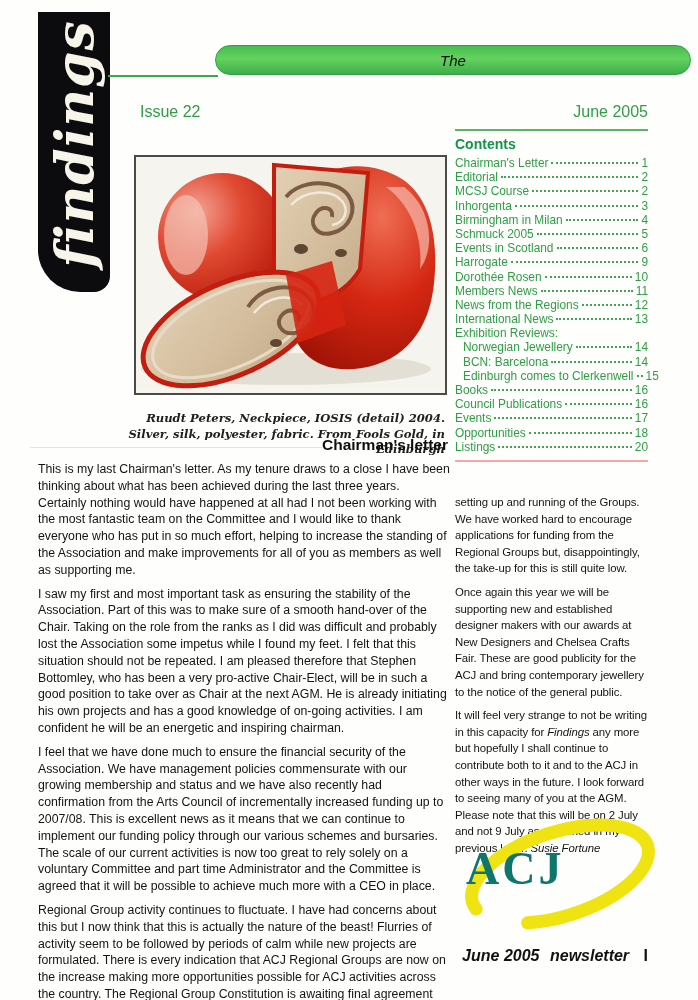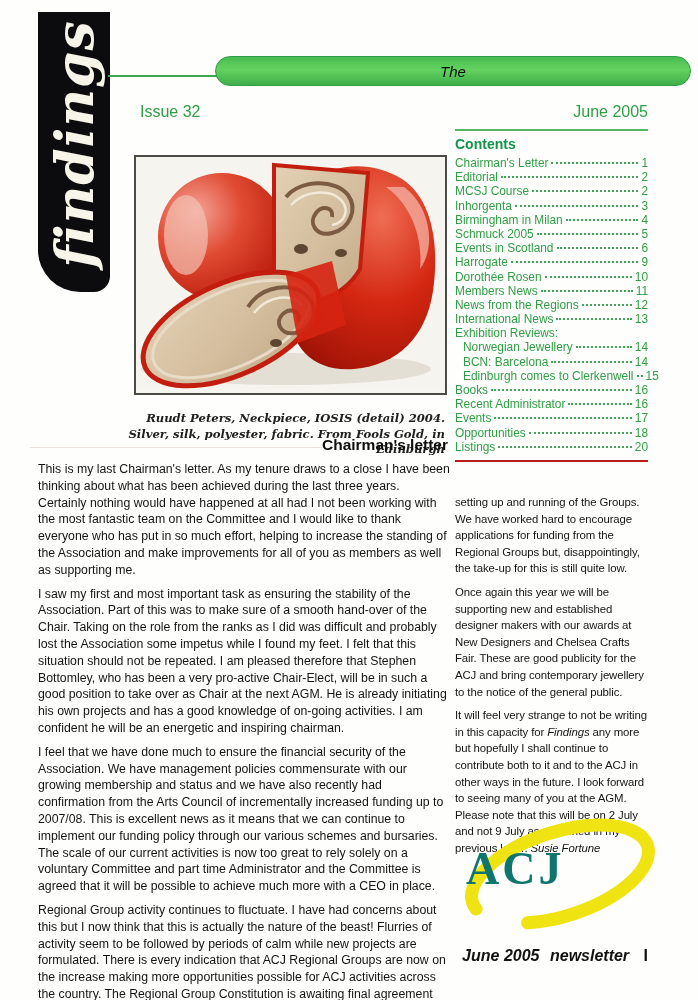--- a/index.html
+++ b/index.html
@@ -6,21 +6,21 @@
   #page{position:relative;width:698px;height:1000px;background:#fefefd;overflow:hidden;
         font-family:"Liberation Sans",sans-serif;color:#161616;}
 
   
   .black-bar{position:absolute;left:38px;top:12px;width:72px;height:280px;
              background:#0c0c0e;border-radius:0 0 16px 42px;}
   .vert-logo{position:absolute;left:50%;top:47%;transform:translate(-50%,-50%) rotate(-90deg);
              font-family:"DejaVu Serif",serif;font-style:italic;font-weight:bold;
              font-size:52px;color:#f7f4ea;white-space:nowrap;letter-spacing:1px;}
   .connector{position:absolute;left:108px;top:75px;width:110px;height:2px;background:#3aa74c;}
-  .banner{position:absolute;left:215px;top:56px;width:476px;height:30px;border-radius:16px;
+  .banner{position:absolute;left:215px;top:45px;width:476px;height:30px;border-radius:16px;
           background:linear-gradient(#49bb50,#63d25f 45%,#3fae4a);
           border:1px solid #2f9e45;box-sizing:border-box;
           display:flex;align-items:center;justify-content:center;
           font-size:15px;color:#0a0a0a;white-space:nowrap;}
   .banner .it{font-style:italic;}
   .issue{position:absolute;left:140px;top:103px;font-size:16px;color:#2f9e45;}
   .date{position:absolute;right:50px;top:103px;font-size:16px;color:#2f9e45;}
 
   
   .photo-frame{position:absolute;left:134px;top:155px;width:309px;height:236px;
@@ -39,21 +39,21 @@
   .col-left{position:absolute;left:38px;top:461px;width:412px;
             font-size:12.3px;line-height:16.8px;color:#141414;}
   .col-left p{margin:0 0 7px 0;}
   .col-right{position:absolute;left:455px;top:462px;width:196px;
              font-size:11.4px;line-height:16.6px;color:#141414;letter-spacing:-0.1px;margin-top:32px;}
   .col-right p{margin:0 0 7px 0;}
   .col-right .it{font-style:italic;}
 
   
   .contents{position:absolute;left:455px;top:129px;width:193px;
-            border-top:2px solid #5ab464;border-bottom:2px solid #b91c1c;
+            border-top:2px solid #5ab464;border-bottom:2px solid #fca5a5;
             padding:5px 0 6px 0;}
   .contents-title{font-size:14px;font-weight:bold;color:#12954a;margin-bottom:4px;}
   .toc-row{display:flex;align-items:baseline;height:14.2px;font-size:11.9px;color:#2f9e45;}
   .toc-row.indent .toc-label{padding-left:8px;text-align:center;}
   .toc-label{white-space:nowrap;}
   .toc-leader{flex:1;border-bottom:2px dotted #3fa454;margin:0 3px;transform:translateY(-3px);min-width:6px;}
   .toc-page{white-space:nowrap;}
 
   
   .acj-logo{position:absolute;left:452px;top:812px;width:210px;height:125px;}
@@ -71,21 +71,21 @@
 
 <div id="page">
 
   <div class="black-bar">
     <span class="vert-logo">findings</span>
   </div>
   <div class="connector"></div>
   <div class="banner">
     <span class="it">The</span>
   </div>
-  <div class="issue">Issue 32</div>
+  <div class="issue">Issue 22</div>
   <div class="date">June 2005</div>
 
   <div class="photo-frame">
     <svg width="305" height="232" viewBox="0 0 305 232">
       <defs>
         <radialGradient id="redA" cx="30%" cy="30%" r="80%">
           <stop offset="0%" stop-color="#f4a295"></stop>
             <stop offset="45%" stop-color="#e04a32"></stop>
             <stop offset="100%" stop-color="#b81a0b"></stop>
         </radialGradient>
@@ -211,21 +211,21 @@
           <span class="toc-label">Edinburgh comes to Clerkenwell</span>
           <span class="toc-leader"></span>
           <span class="toc-page">15</span>
         </div>
         <div class="toc-row">
           <span class="toc-label">Books</span>
           <span class="toc-leader"></span>
           <span class="toc-page">16</span>
         </div>
         <div class="toc-row">
-          <span class="toc-label">Recent Administrator</span>
+          <span class="toc-label">Council Publications</span>
           <span class="toc-leader"></span>
           <span class="toc-page">16</span>
         </div>
         <div class="toc-row">
           <span class="toc-label">Events</span>
           <span class="toc-leader"></span>
           <span class="toc-page">17</span>
         </div>
         <div class="toc-row">
           <span class="toc-label">Opportunities</span>

